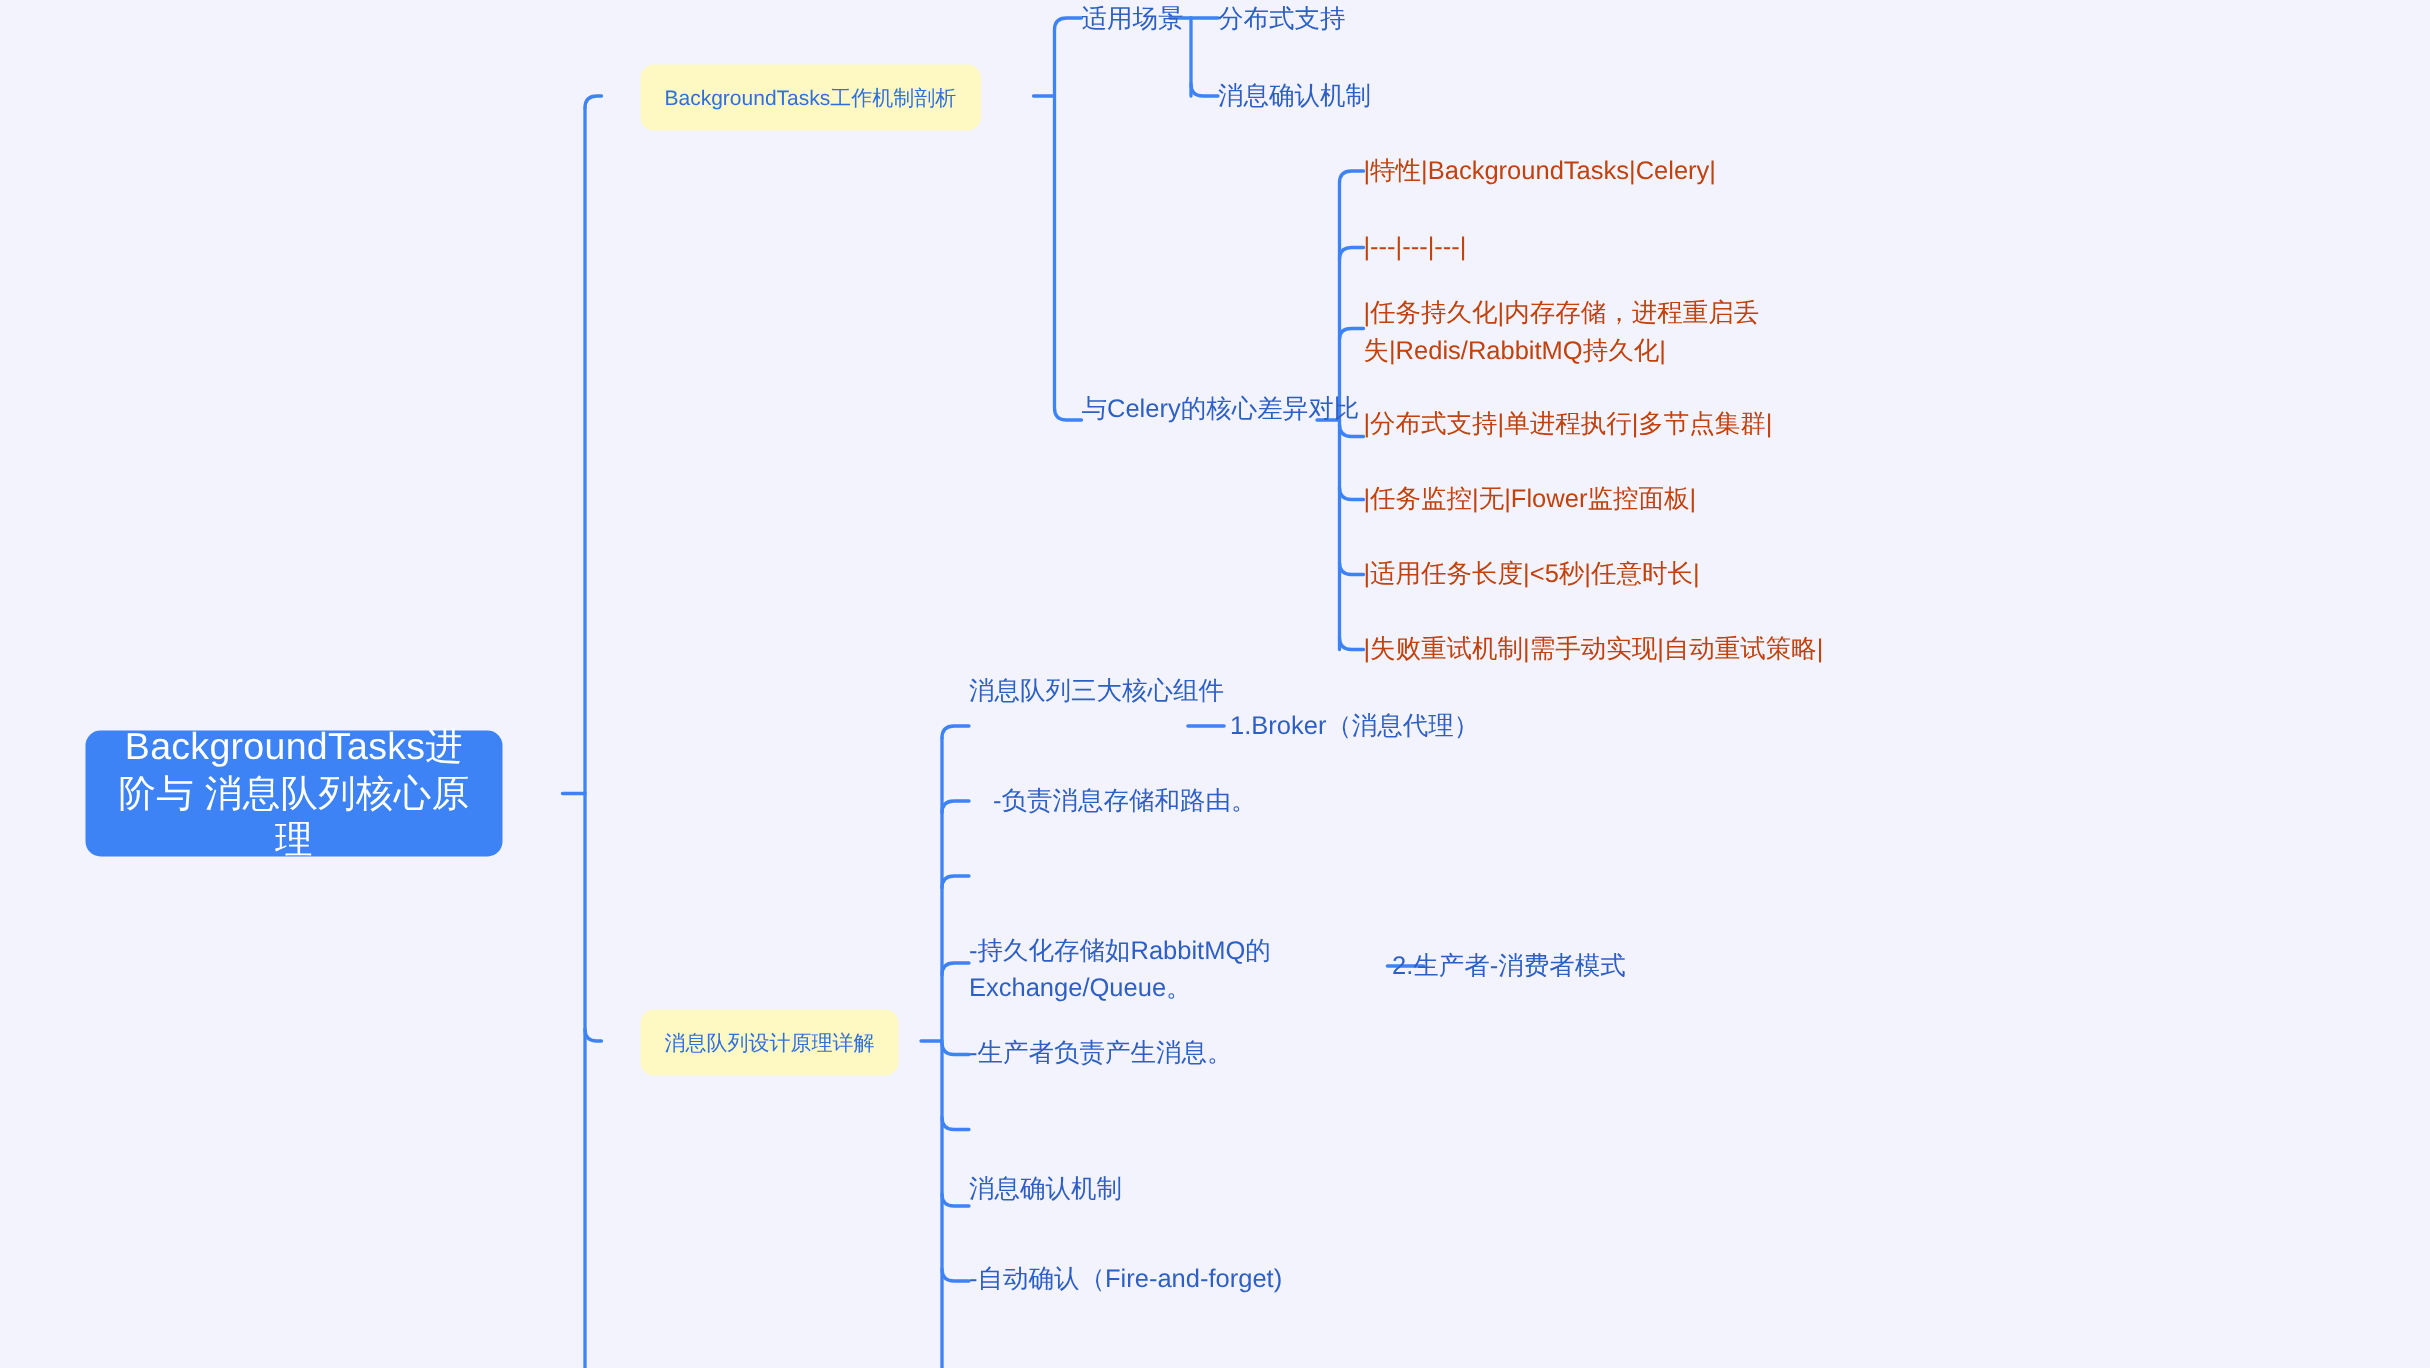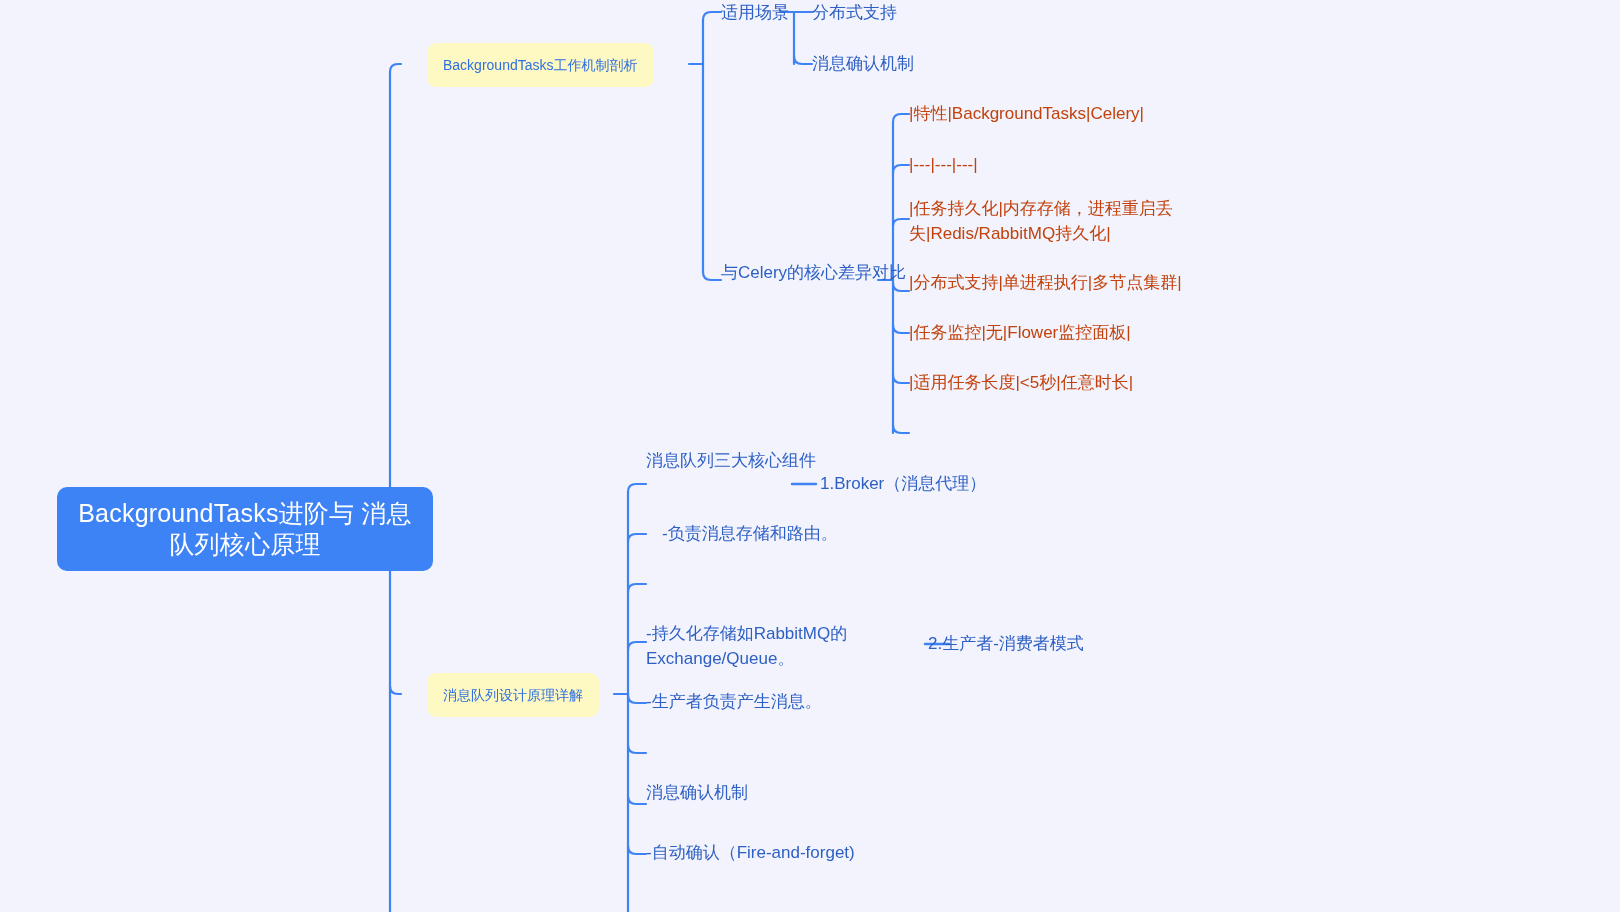--- a/index.html
+++ b/index.html
@@ -10,21 +10,21 @@
     overflow:hidden;
   }
   #canvas { position:relative; width:1620px; height:912px; }
 
   svg.links { position:absolute; inset:0; width:1620px; height:912px; pointer-events:none; }
 
   .node { position:absolute; }
 
   
   .root {
-    left:57px; top:487px; width:376px; height:84px;
+    left:57px; top:487px; width:278px; height:84px;
     background:#3d83f5; border-radius:10px;
     color:#ffffff; font-size:25px; line-height:31px;
     display:flex; align-items:center; justify-content:center; text-align:center;
     padding:0 14px;
     letter-spacing:.2px;
   }
 
   
   .l1 {
     background:#fef9c3; border-radius:9px;
@@ -139,20 +139,21 @@
   <div class="node leaf" id="n-log">分布式支持</div>
 
   <div class="node leaf" id="n-light">消息确认机制</div>
 
   <div class="node leaf dark" id="r0">|特性|BackgroundTasks|Celery|</div>
   <div class="node leaf dark" id="r1">|---|---|---|</div>
   <div class="node leaf dark" id="r2">|任务持久化|内存存储，进程重启丢失|Redis/RabbitMQ持久化|</div>
   <div class="node leaf dark" id="r3">|分布式支持|单进程执行|多节点集群|</div>
   <div class="node leaf dark" id="r4">|任务监控|无|Flower监控面板|</div>
   <div class="node leaf dark" id="r5">|适用任务长度|&lt;5秒|任意时长|</div>
+  <div class="node leaf dark" id="r6">|失败重试机制|需手动实现|自动重试策略|</div>
 
   <div class="node leaf" id="m0">消息队列三大核心组件</div>
   <div class="node leaf" id="m1">-负责消息存储和路由。</div>
   <div class="node leaf" id="m3">-持久化存储如RabbitMQ的Exchange/Queue。</div>
   <div class="node leaf" id="m4">-生产者负责产生消息。</div>
   <div class="node leaf" id="m5"></div>
   <div class="node leaf" id="m6">消息确认机制</div>
   <div class="node leaf" id="m7">-自动确认（Fire-and-forget)</div>
 
   <div class="node leaf" id="b-broker">1.Broker（消息代理）</div>

